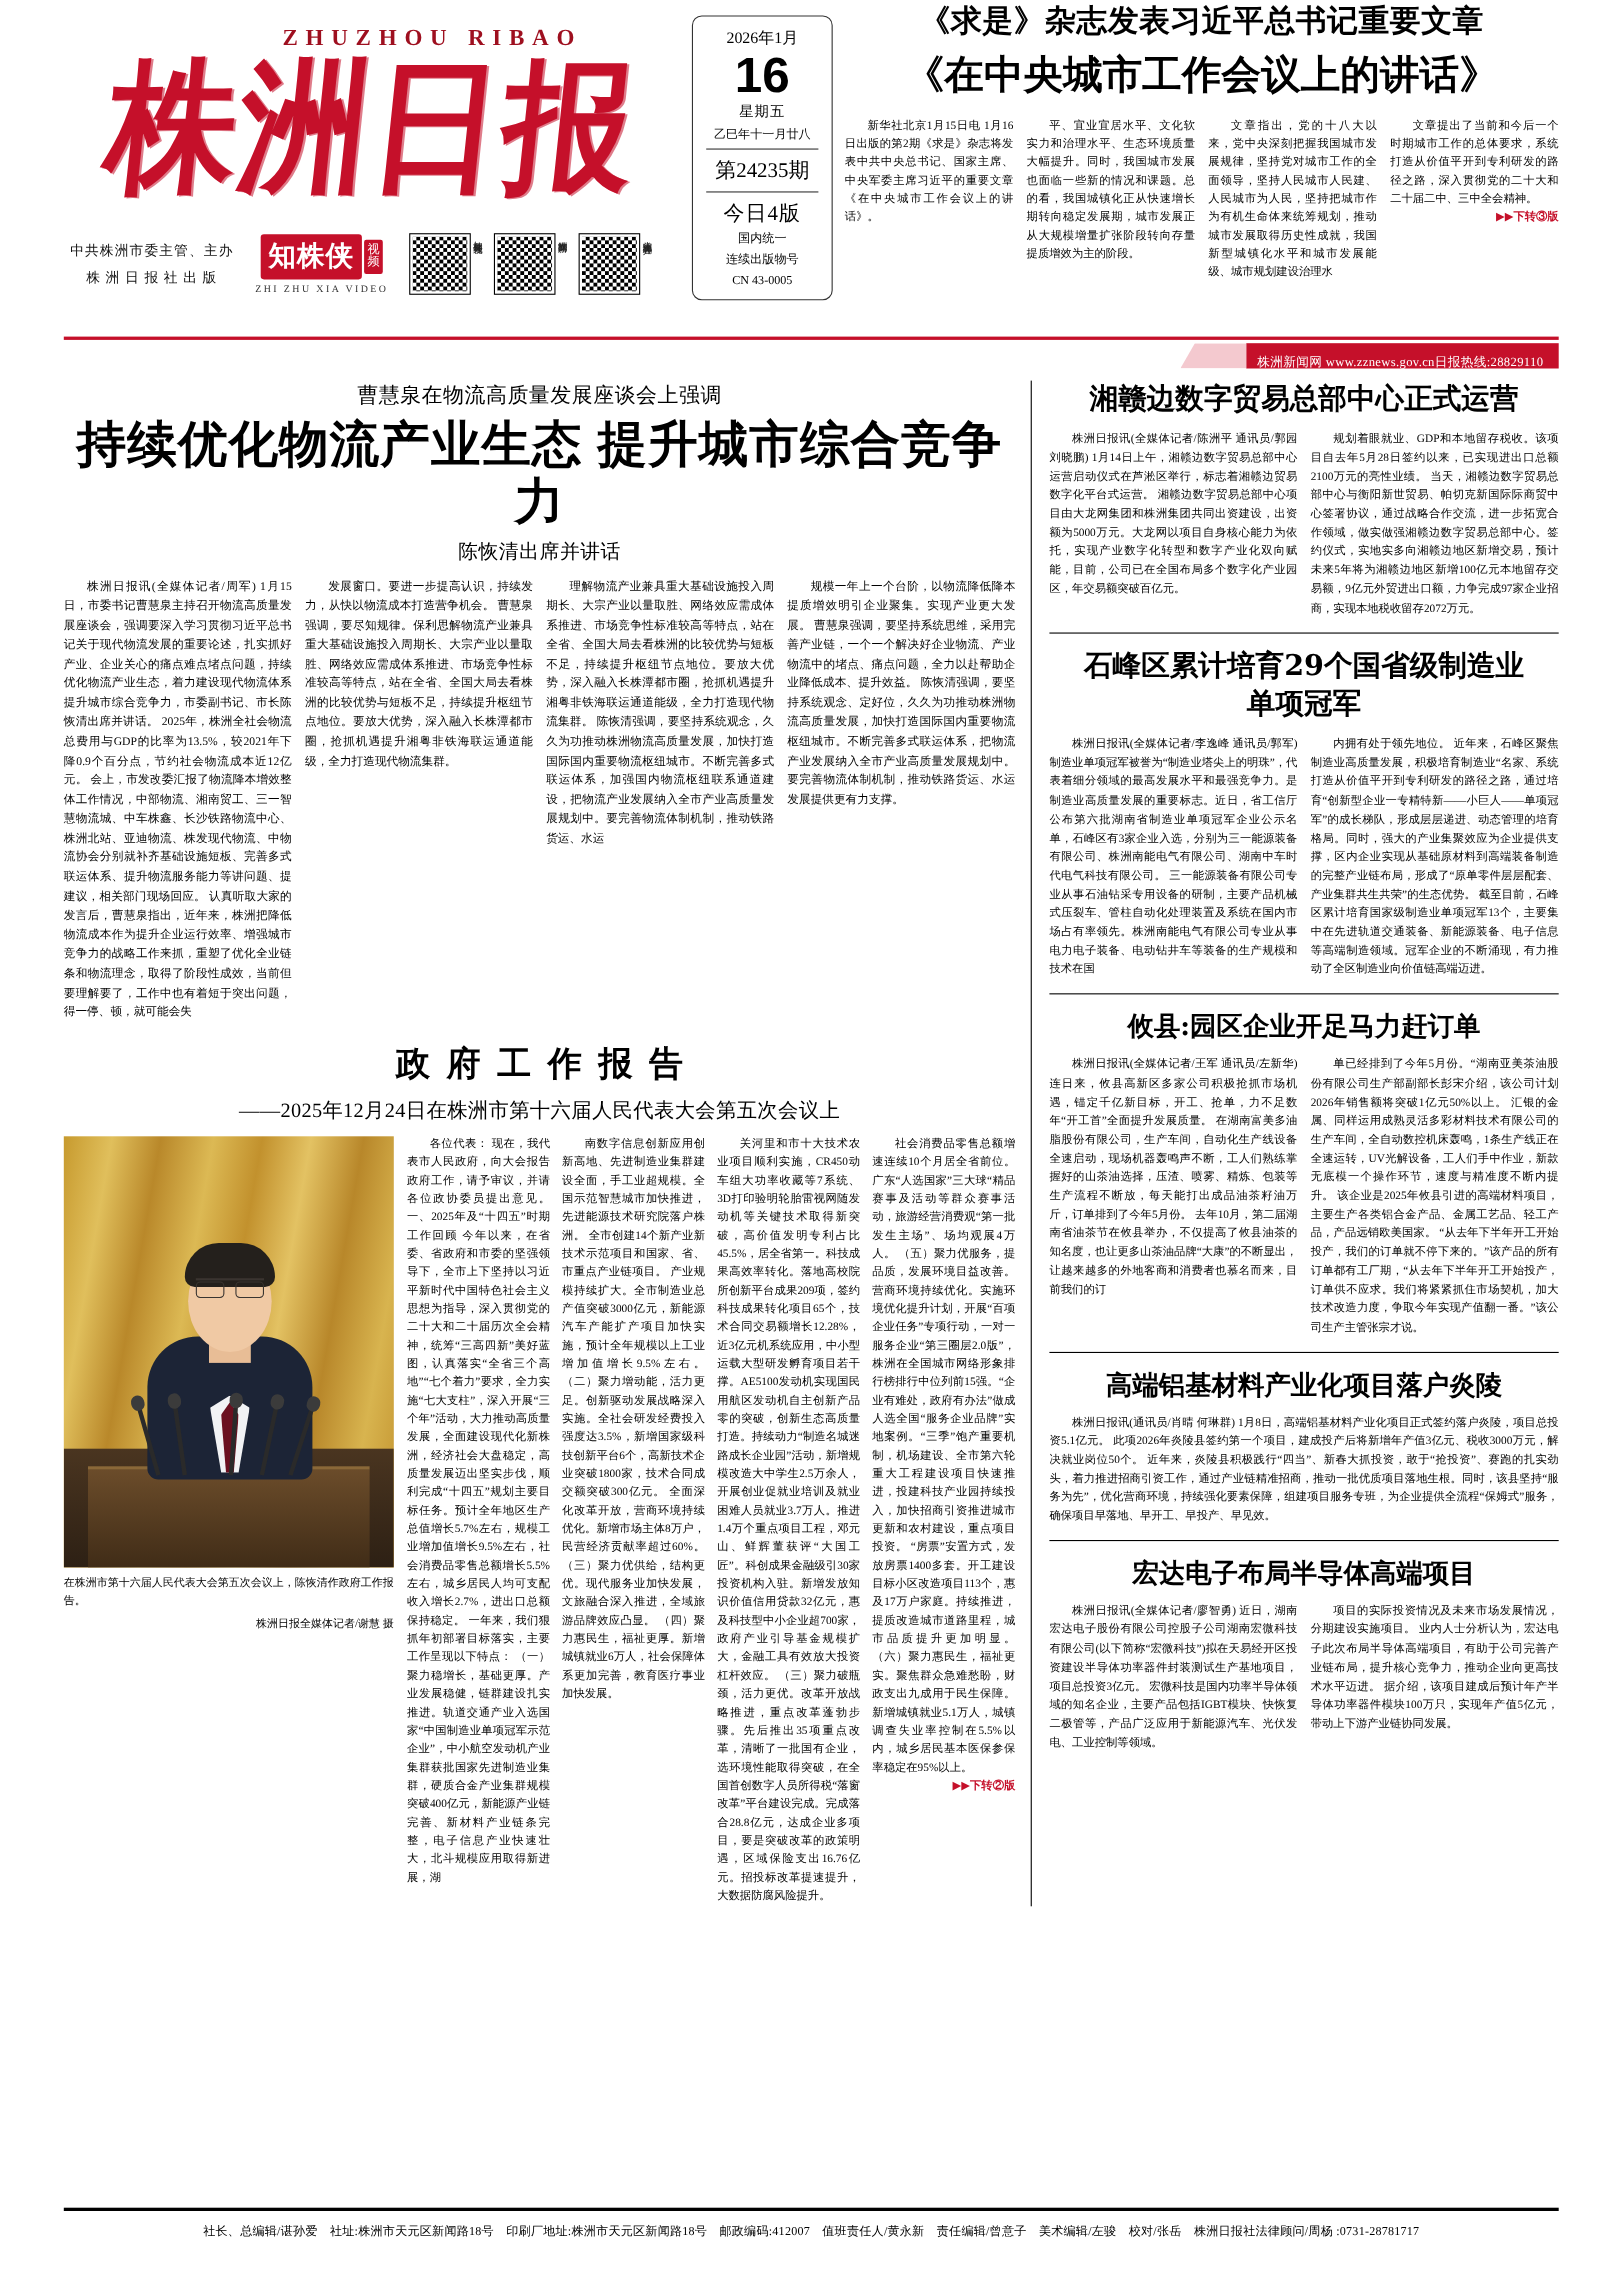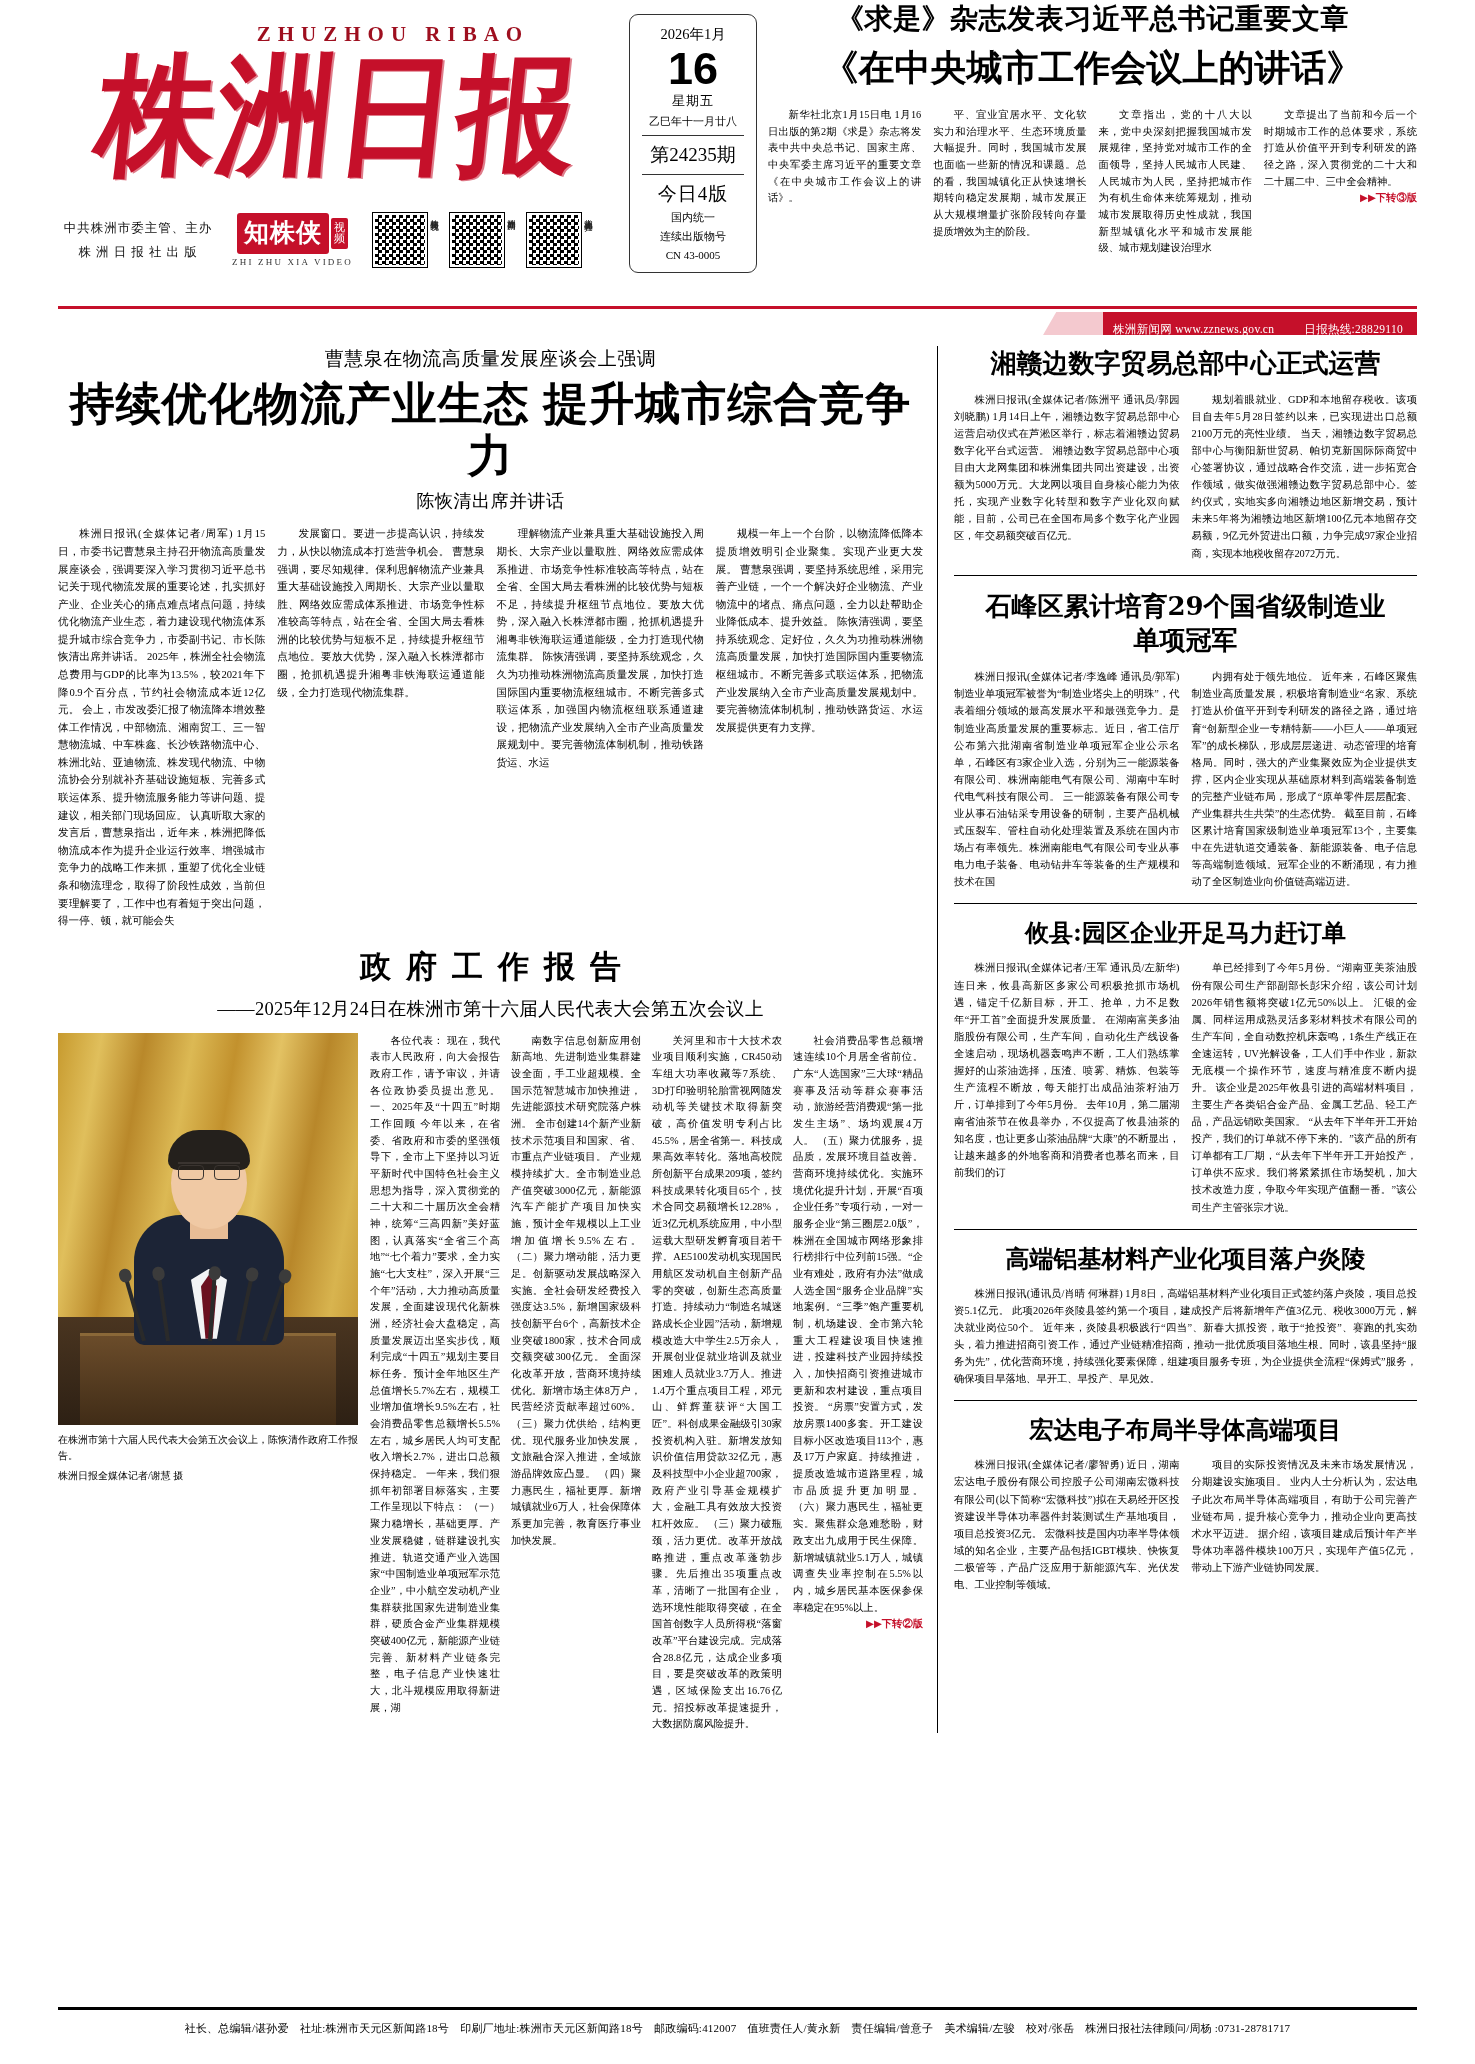--- a/index.html
+++ b/index.html
@@ -82,21 +82,21 @@
   .jump { color: #c5102a; font-weight: 700; text-align: right; font-size: 10.3px; }
 
   
   .redbar { position: relative; height: 26px; margin-top: 6px;
             border-top: 3px solid #c5102a; }
   .redbar-inner { position: absolute; right: 0; top: 3px; height: 23px;
                   display: flex; align-items: center; }
   .redbar-skew { width: 60px; height: 23px; background: #f4c9cf;
                  clip-path: polygon(22% 0, 100% 0, 100% 100%, 0 100%); }
   .redbar-red { background: #c5102a; color: #fff; font-size: 11.5px; height: 23px;
-                display: flex; align-items: center; gap: 30px; padding: 12px 14px 0 10px;
+                display: flex; align-items: center; padding: 12px 14px 0 10px;
                 letter-spacing: .3px; }
 
   
   .main { display: flex; margin-top: 14px; }
   .left-zone { width: 880px; padding-right: 14px; border-right: 1px solid #000; }
   .right-zone { width: 479px; padding-left: 16px; }
 
   .kicker { text-align: center; font-size: 19px; letter-spacing: .5px; margin-bottom: 6px;
             font-family: "Liberation Sans", sans-serif; }
   .lead-head {
@@ -145,21 +145,21 @@
     border-top: 2px solid #3a3430; }
   .photo .glasses:before, .photo .glasses:after {
     content:""; position: absolute; top: 1px; width: 24px; height: 13px;
     border: 1.6px solid #3a3430; border-radius: 4px; }
   .photo .glasses:before { left: 0; } .photo .glasses:after { right: 0; }
   .photo .mic { position: absolute; bottom: 84px; width: 4px; height: 66px;
     background: #2a2a2a; transform-origin: bottom center; }
   .photo .mic:after { content:""; position: absolute; top: -9px; left: -4px;
     width: 12px; height: 14px; background: #3b3b3b; border-radius: 6px; }
   .photo-cap { font-size: 10px; line-height: 1.6; margin-top: 7px; text-align: justify; }
-  .photo-credit { font-size: 10px; text-align: left; margin-top: 5px; }
+  .photo-credit { font-size: 10px; text-align: right; margin-top: 5px; }
 
   .report-cols { flex: 1; display: flex; gap: 11px; font-size: 10.3px;
                  line-height: 1.62; text-align: justify; }
   .report-cols > div { flex: 1; }
   .report-cols p { text-indent: 2em; }
 
   
   .r-head {
     font-family: "DejaVu Serif", serif; font-weight: 700;
     font-size: 26px; text-align: center; line-height: 1.34; letter-spacing: 0px;

